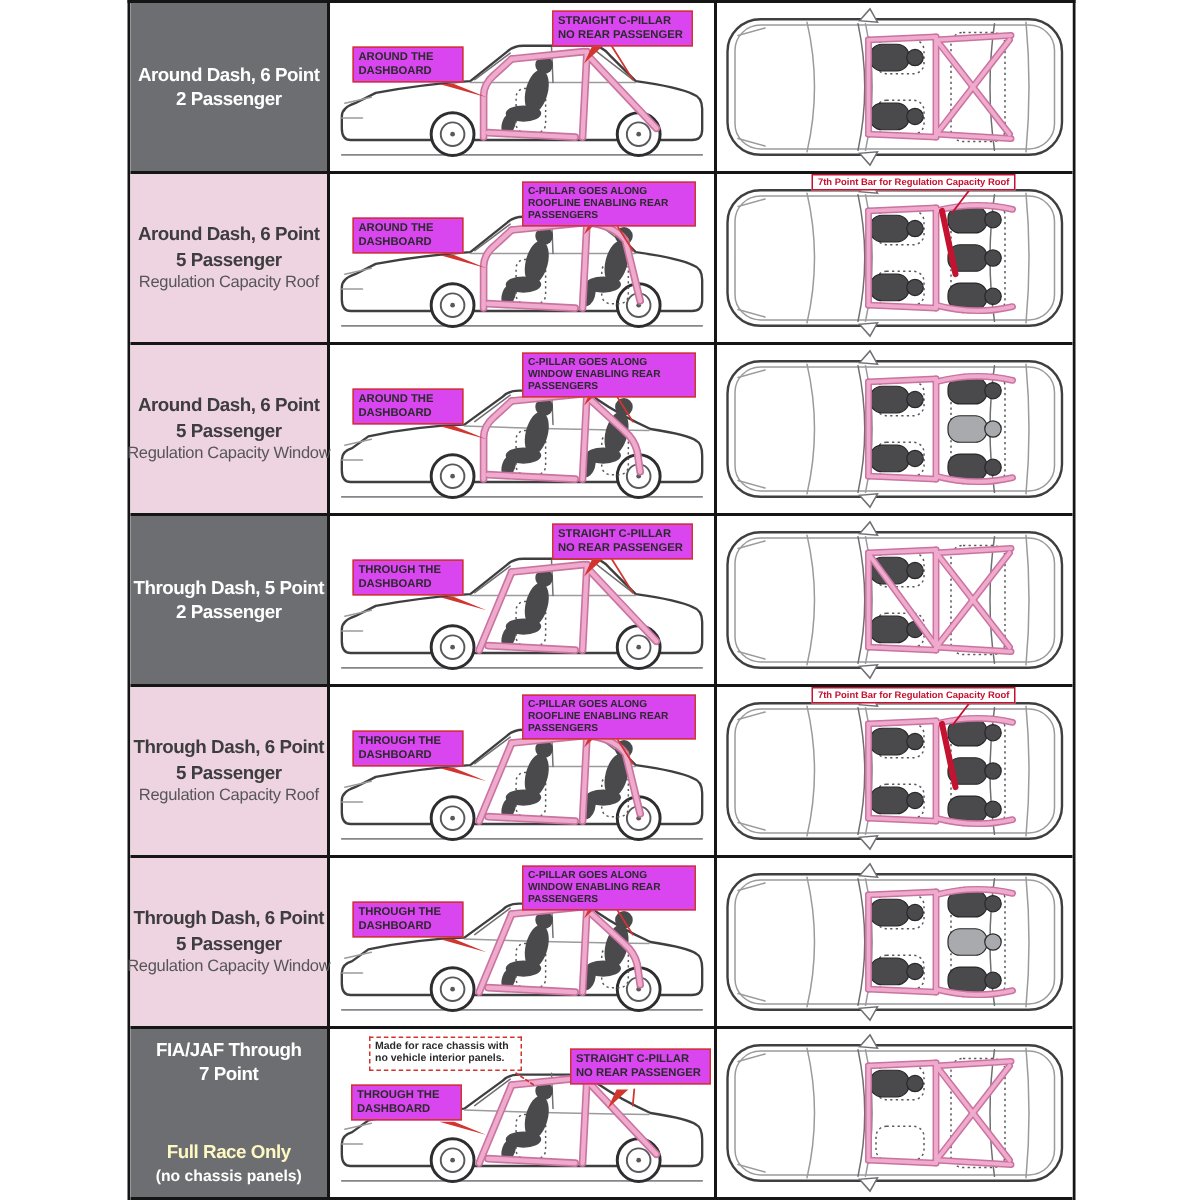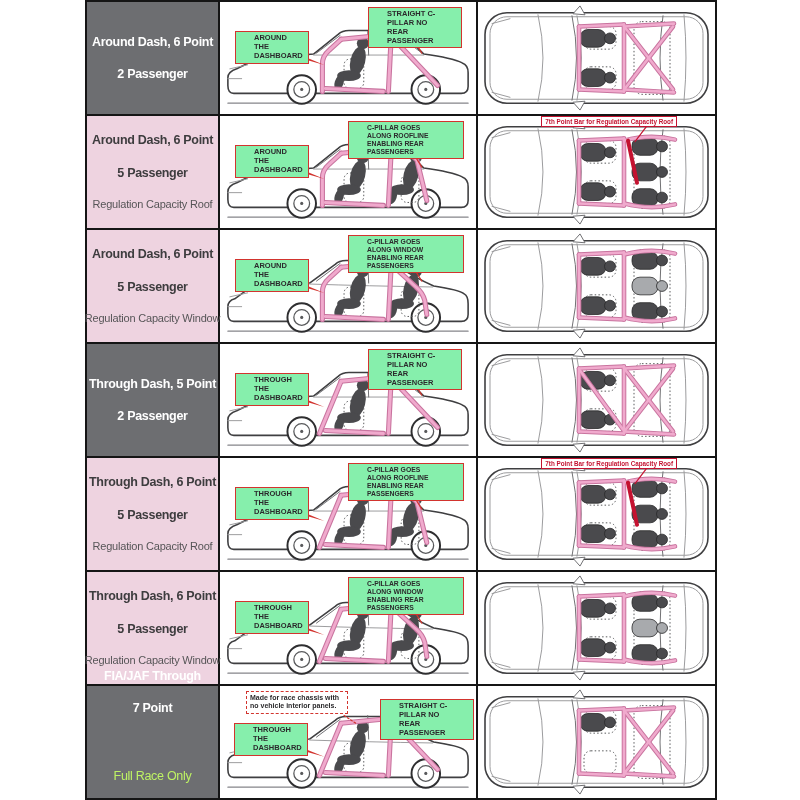--- a/index.html
+++ b/index.html
@@ -3,36 +3,36 @@
 <meta charset="utf-8">
 <style>
   html,body{margin:0;padding:0;width:800px;height:800px;background:#ffffff;overflow:hidden;
     font-family:"Liberation Sans", sans-serif;}
   .table{position:absolute;left:85px;top:0;width:632px;height:800px;box-sizing:border-box;
     border-left:2px solid #151515;border-right:2px solid #151515;border-top:2px solid #151515;
     display:flex;flex-direction:column;}
   .row{flex:1;display:flex;border-bottom:2px solid #151515;min-height:0;background:#fff;}
   .label-cell{width:133px;flex:0 0 133px;box-sizing:border-box;border-right:2px solid #151515;
     display:flex;flex-direction:column;justify-content:center;align-items:center;text-align:center;
-    padding:0 2px;gap:16px;}
+    padding:0 2px;}
   .label-cell.gray{background:#6d6e71;}
   .label-cell.pink{background:#eed3e0;}
   .l1,.l2{font-weight:bold;font-size:12.5px;letter-spacing:-0.3px;line-height:1.3;white-space:nowrap;}
   .l3{font-size:11px;line-height:1.35;white-space:nowrap;letter-spacing:-0.2px;}
   .l4{font-weight:bold;font-size:10.5px;line-height:1.4;white-space:nowrap;}
   .gray .l1,.gray .l2,.gray .l4{color:#ffffff;}
-  .gray .l3{color:#bef264;font-weight:normal;font-size:12.5px;letter-spacing:-0.3px;margin-top:36px;}
+  .gray .l3{color:#fef9c3;font-weight:bold;font-size:12.5px;letter-spacing:-0.3px;margin-top:36px;}
   .pink .l1,.pink .l2{color:#3d3c3e;}
   .pink .l3{color:#565557;}
   .side-cell{width:258px;flex:0 0 258px;box-sizing:border-box;border-right:2px solid #151515;
     position:relative;}
   .top-cell{flex:1;position:relative;}
   .side-cell svg,.top-cell svg{position:absolute;left:0;top:0;width:100%;height:100%;display:block;}
-  .ann{position:absolute;background:#86efac;border:1.5px solid #d2342e;color:#2b2a2c;
-    font-size:7.5px;font-weight:bold;line-height:1.18;padding:2px 18px;box-sizing:border-box;}
+  .ann{position:absolute;background:#d946ef;border:1.5px solid #d2342e;color:#2b2a2c;
+    font-size:7.5px;font-weight:bold;line-height:1.18;padding:2px 3px;box-sizing:border-box;}
   .dash-ann{left:15px;top:29px;width:74px;}
   .cpillar-ann{left:148px;top:5px;width:94px;}
   .cpillar-ann.wide{left:128px;width:116px;font-size:6.8px;}
   .race-note{position:absolute;left:26px;top:5px;width:102px;box-sizing:border-box;background:#fff;
     border:1.5px dashed #d2342e;color:#2b2a2c;font-size:7px;font-weight:bold;line-height:1.2;padding:2px 3px;}
   .seventh-ann{position:absolute;top:0px;right:38px;background:#fff;border:1px solid #c41230;
     color:#c41230;font-size:6.3px;font-weight:bold;padding:1px 3px;white-space:nowrap;}
   .row:nth-child(7) .dash-ann{top:37px;left:14px;}
   .row:nth-child(7) .cpillar-ann{top:13px;left:160px;width:94px;}
   .ann:empty,.race-note:empty,.seventh-ann:empty,.l1:empty,.l2:empty,.l3:empty,.l4:empty{display:none;}

